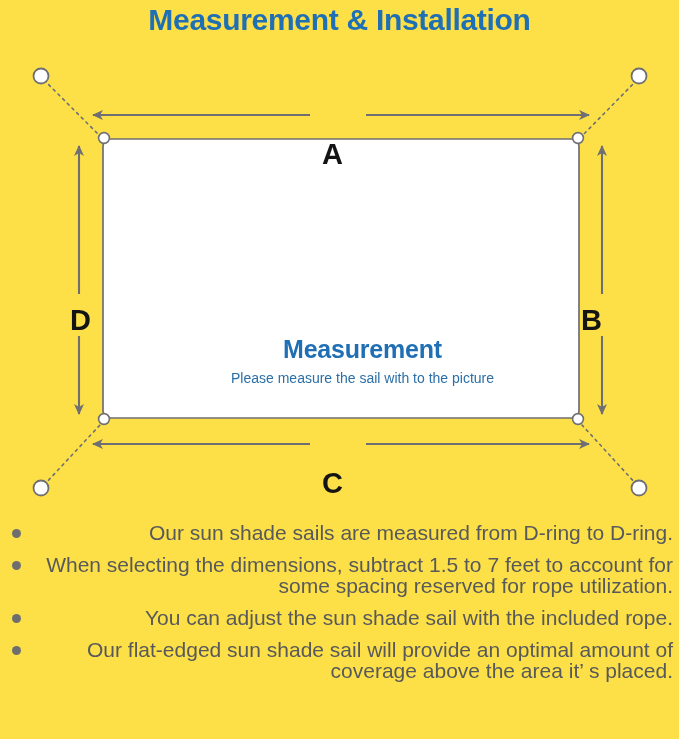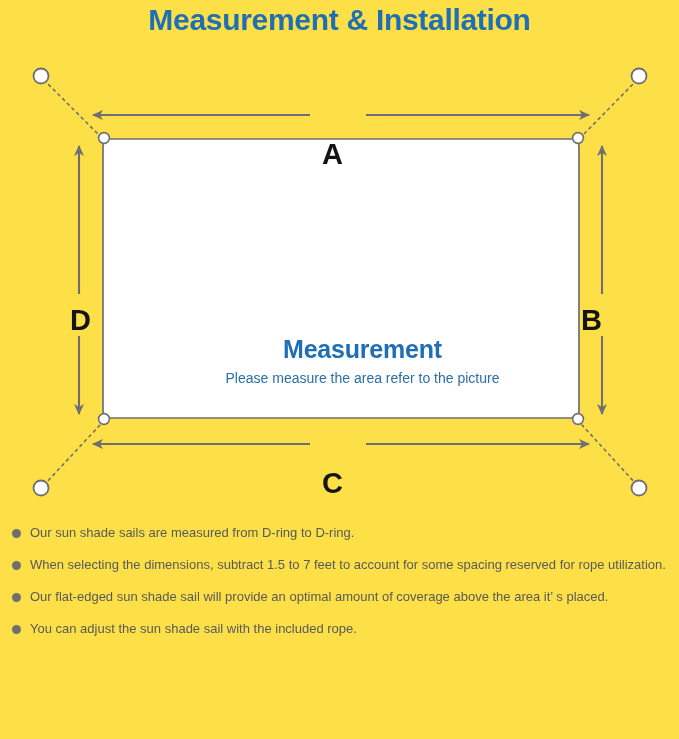--- a/index.html
+++ b/index.html
@@ -93,23 +93,24 @@
     flex: 0 0 auto;
     width: 9px;
     height: 9px;
     border-radius: 50%;
     background: #6e6e6e;
     margin-top: 7px;
     margin-right: 9px;
   }
   .note-text {
     flex: 1 1 auto;
-    font-size: 13px;
+    font-size: 21px;
     line-height: 21px;
     color: #58595b;
+    text-align: right;
   }
 </style>
 </head>
 <body>
 
 <div id="page">
 
   <div class="title">Measurement &amp; Installation</div>
 
   <div id="diagram">
@@ -160,36 +161,36 @@
       </g>
     </svg>
 
     <span class="dim-letter" id="letter-a">A</span>
     <span class="dim-letter" id="letter-b">B</span>
     <span class="dim-letter" id="letter-c">C</span>
     <span class="dim-letter" id="letter-d">D</span>
 
     <div class="center-label">
       <div class="center-title">Measurement</div>
-      <div class="center-sub">Please measure the area refer to the picture</div>
+      <div class="center-sub">Please measure the sail with to the picture</div>
     </div>
   </div>
 
   <div id="notes">
     <div class="note-row">
       <span class="note-bullet"></span>
       <span class="note-text">Our sun shade sails are measured from D-ring to D-ring.</span>
     </div>
     <div class="note-row">
       <span class="note-bullet"></span>
       <span class="note-text">When selecting the dimensions, subtract 1.5 to 7 feet to account for some spacing reserved for rope utilization.</span>
     </div>
     <div class="note-row">
       <span class="note-bullet"></span>
-      <span class="note-text">Our flat-edged sun shade sail will provide an optimal amount of coverage above the area it’ s placed.</span>
+      <span class="note-text">You can adjust the sun shade sail with the included rope.</span>
     </div>
     <div class="note-row">
       <span class="note-bullet"></span>
-      <span class="note-text">You can adjust the sun shade sail with the included rope.</span>
+      <span class="note-text">Our flat-edged sun shade sail will provide an optimal amount of coverage above the area it’ s placed.</span>
     </div>
   </div>
 
 </div>
 
 </body></html>

